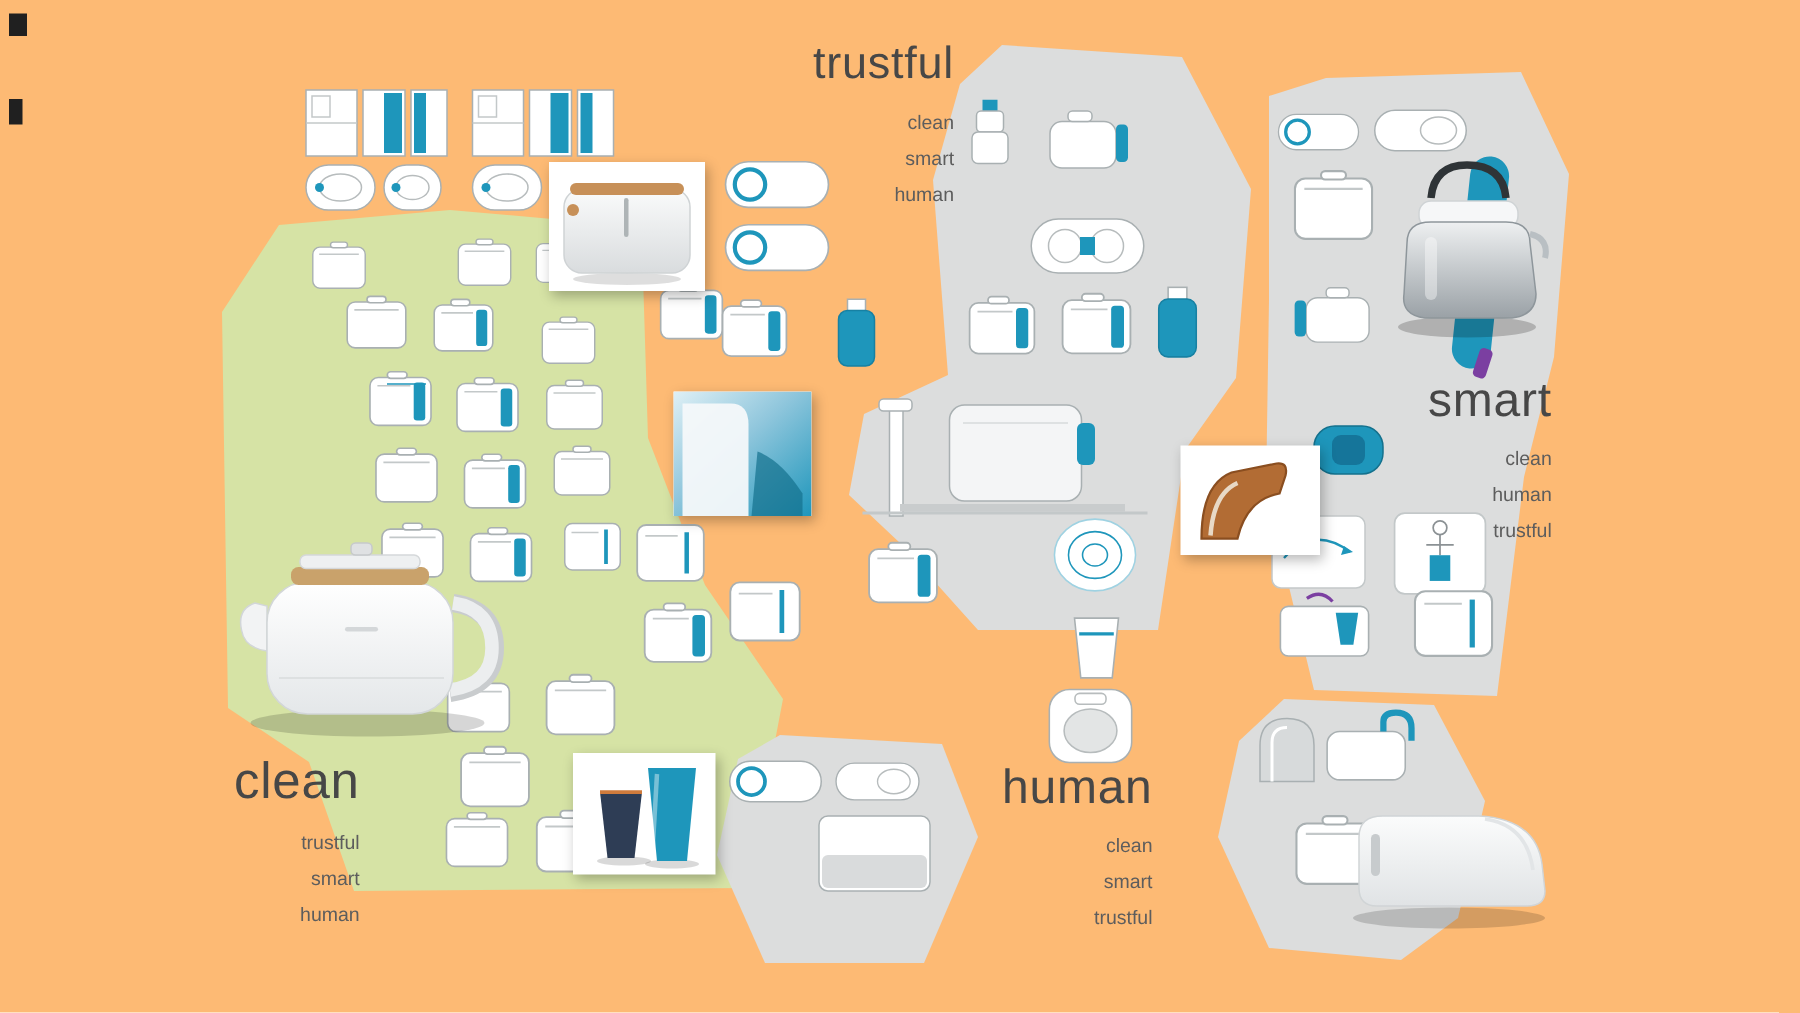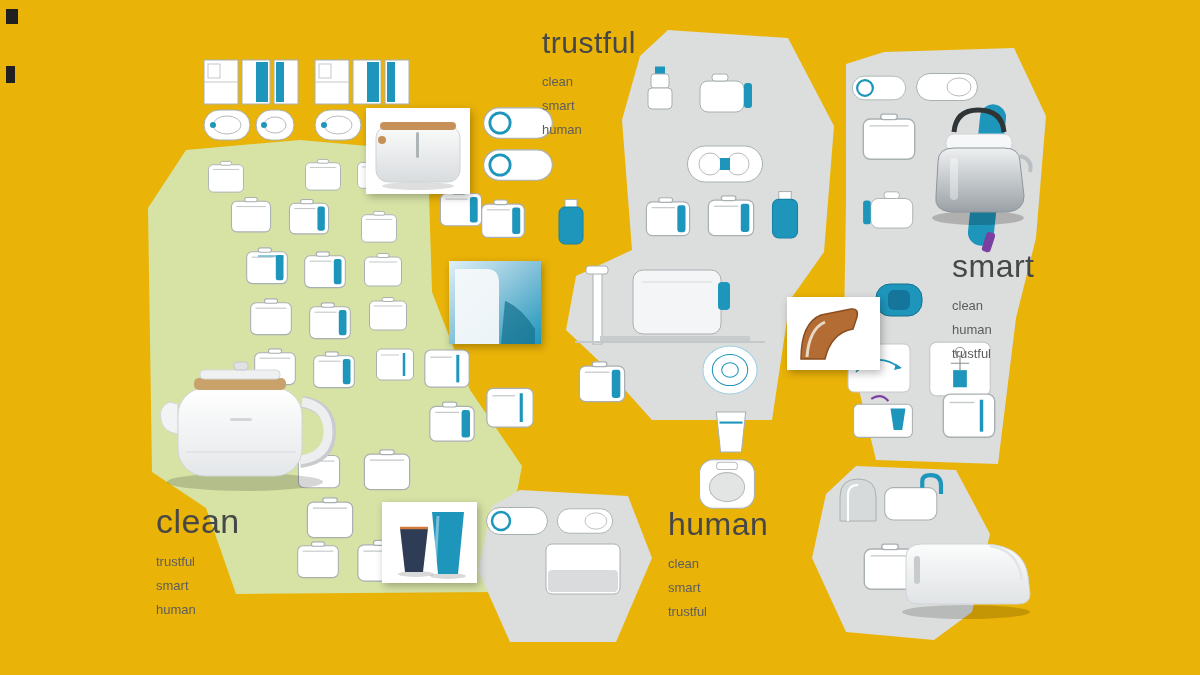--- a/index.html
+++ b/index.html
@@ -1,18 +1,18 @@
 <!DOCTYPE html>
 <html><head>
 <meta charset="utf-8">
 <style>
   * { margin:0; padding:0; box-sizing:border-box; }
   html,body { width:1200px; height:675px; background:#ffffff; overflow:hidden;
               font-family:"Liberation Sans", sans-serif; }
-  #board { position:relative; width:1200px; height:675px; background:#eab308; }
+  #board { position:relative; width:1200px; height:675px; background:#fdba74;text-align:right; }
   .layer { position:absolute; left:0; top:0; width:1200px; height:675px; }
   .photo { position:absolute; background:#ffffff; box-shadow:2px 3px 8px rgba(0,0,0,.28); }
   .cutout { position:absolute; }
   .cluster-label { position:absolute; z-index:6; }
   .cluster-title { color:#474747; letter-spacing:.5px; line-height:1; }
   .cluster-subs  { margin-top:12px; }
   .cluster-sub   { font-size:13px; line-height:24px; color:#5d5d5d; }
   .mark { position:absolute; background:#202020; z-index:7; }
   svg { display:block; }
 </style>

